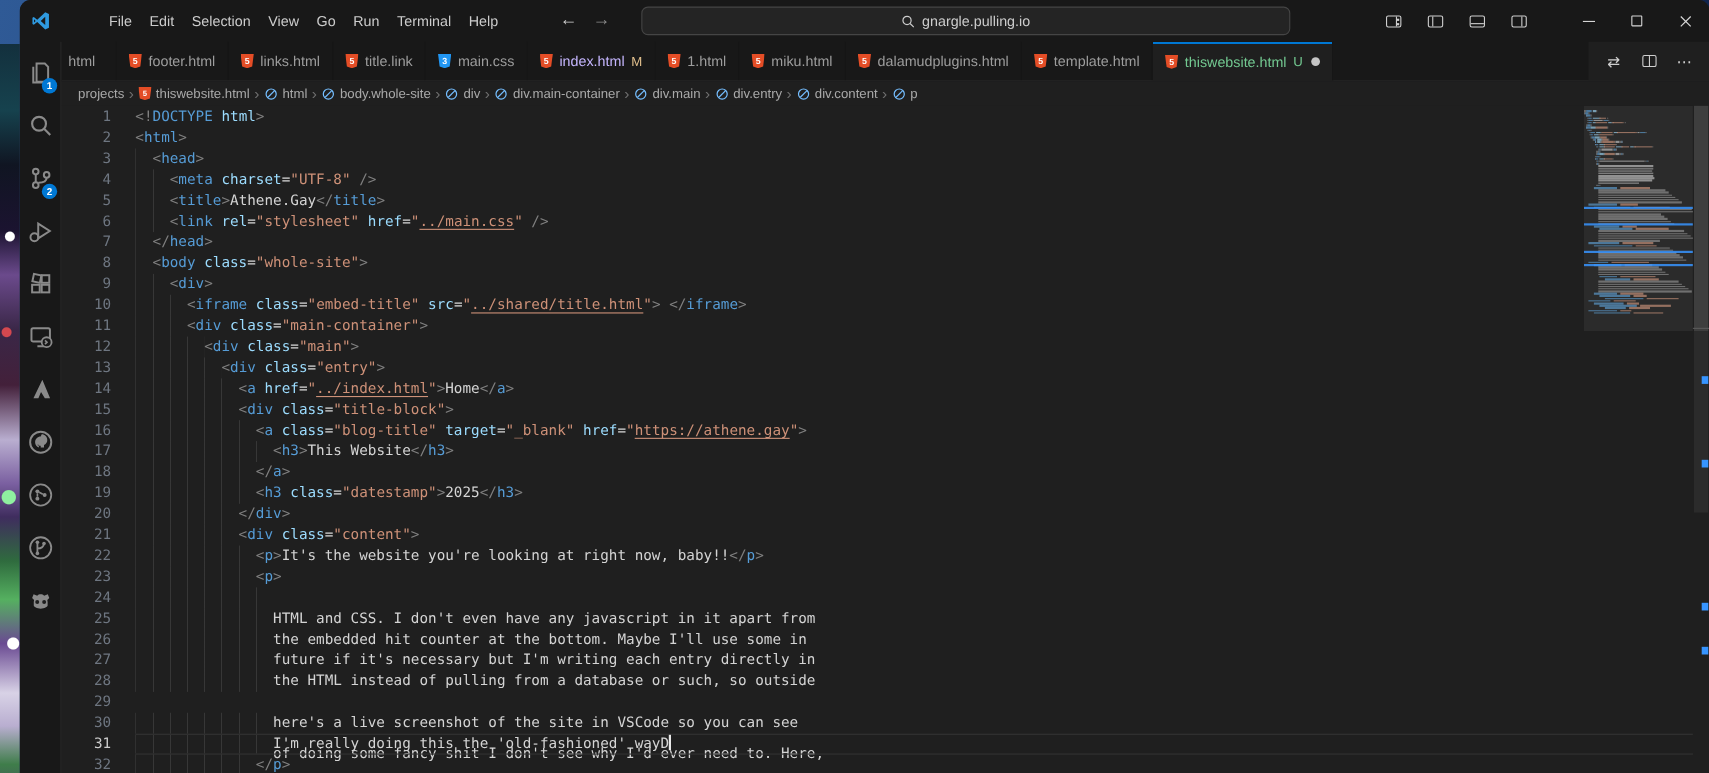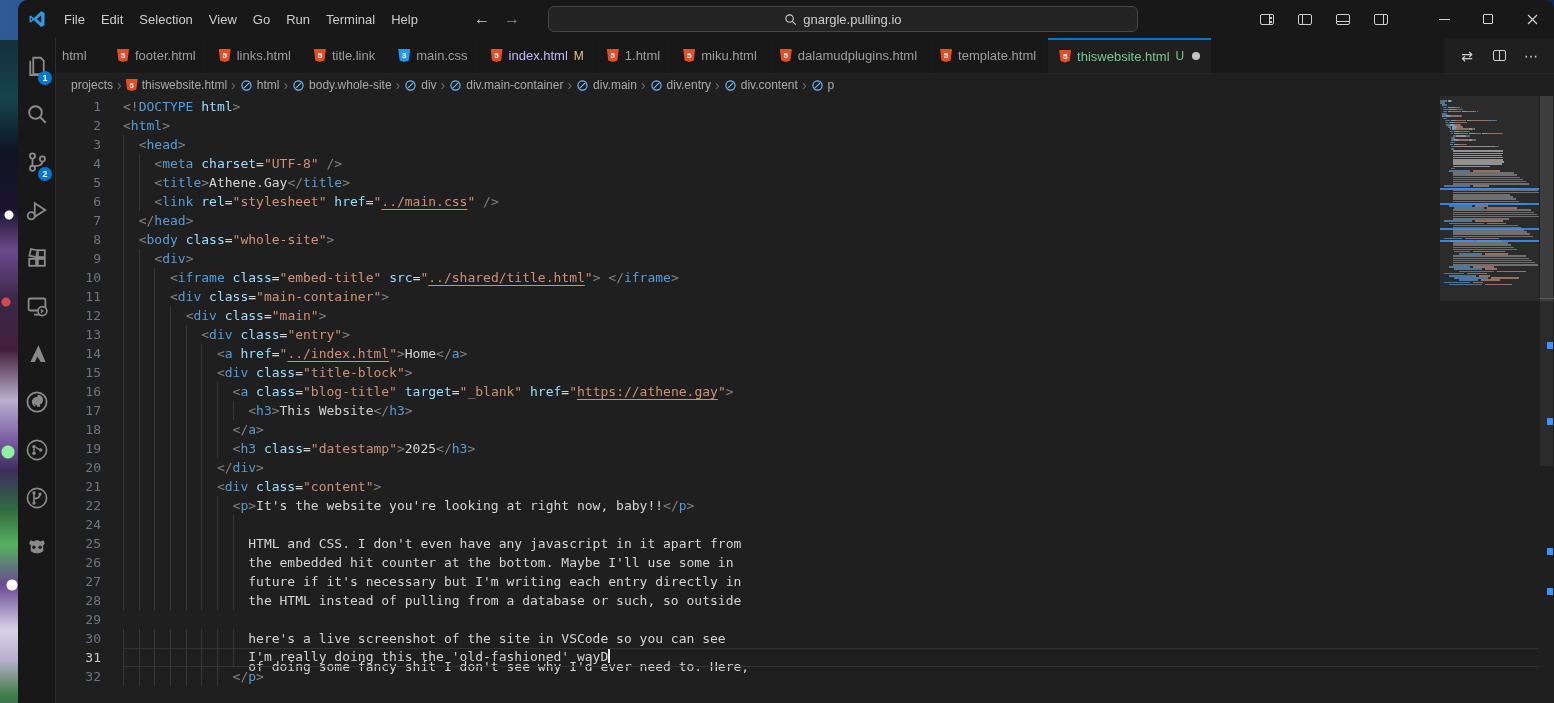--- a/index.html
+++ b/index.html
@@ -10,21 +10,21 @@
       radial-gradient(circle at 9px 175px,#ffffff 0 4px,transparent 5px),
       radial-gradient(circle at 6px 262px,#d4484f 0 4px,transparent 5px),
       radial-gradient(circle at 12px 545px,#ffffff 0 5px,transparent 6px),
       radial-gradient(circle at 8px 412px,#8ff0a0 0 6px,transparent 7px),
       linear-gradient(180deg,#13303d 0,#16424e 60px,#101522 110px,#1b1330 170px,#6b4a8c 210px,#3a2747 260px,#43203a 310px,#b9aed0 360px,#7a5fa0 400px,#3f2d5e 430px,#2f6b3e 470px,#55b060 505px,#6a4a92 545px,#d8d2e6 590px,#b9aed0 620px,#3f7d4a 655px,#4a3570 703px);}
   .window{position:absolute;left:18px;top:0;width:1536px;height:703px;background:#1f1f1f;
     border-radius:10px 10px 0 0;overflow:hidden;display:flex;flex-direction:column;}
   
   .titlebar{height:38px;flex:0 0 38px;background:#181818;display:flex;align-items:center;color:#cccccc;}
   .vslogo{width:38px;display:flex;justify-content:center;}
-  .menus{display:flex;}
+  .menus{display:flex;margin-left:35px;}
   .menu-item{padding:4px 8px;font-size:13px;border-radius:5px;cursor:default;}
   .navarrows{display:flex;gap:14px;margin-left:48px;font-size:16px;}
   .arrow-fwd{color:#8a8a8a;}
   .cmd{margin-left:28px;width:588px;height:24px;background:#242424;border:1px solid #454545;border-radius:6px;
     display:flex;align-items:center;justify-content:center;gap:6px;font-size:13px;color:#cccccc;}
   .titlebar .rgroup{margin-left:auto;display:flex;align-items:center;}
   .layoutbtns{display:flex;gap:8px;margin-right:26px;}
   .lbtn{width:30px;height:26px;display:flex;align-items:center;justify-content:center;border-radius:5px;}
   .lshape{width:14px;height:11px;border:1px solid #cfcfcf;border-radius:2px;position:relative;box-sizing:border-box;}
   .lshape.sb:before{content:"";position:absolute;left:3px;top:0;bottom:0;width:1px;background:#cfcfcf;}
@@ -454,20 +454,24 @@
             </div>
             <div class="row">
               <div class="gut">21</div>
               <div class="code" style="background-image: repeating-linear-gradient(90deg, rgba(140, 140, 140, 0.22) 0px, rgba(140, 140, 140, 0.22) 1px, transparent 1px, transparent 2ch); background-size: 12ch 100%; background-repeat: no-repeat;"><span class="tk-w">            </span><span class="tk-p">&lt;</span><span class="tk-t">div</span><span class="tk-w"> </span><span class="tk-a">class</span><span class="tk-o">=</span><span class="tk-s">"content"</span><span class="tk-p">&gt;</span></div>
             </div>
             <div class="row">
               <div class="gut">22</div>
               <div class="code" style="background-image: repeating-linear-gradient(90deg, rgba(140, 140, 140, 0.22) 0px, rgba(140, 140, 140, 0.22) 1px, transparent 1px, transparent 2ch); background-size: 14ch 100%; background-repeat: no-repeat;"><span class="tk-w">              </span><span class="tk-p">&lt;</span><span class="tk-t">p</span><span class="tk-p">&gt;</span><span class="tk-x">It's the website you're looking at right now, baby!!</span><span class="tk-p">&lt;/</span><span class="tk-t">p</span><span class="tk-p">&gt;</span></div>
             </div>
             <div class="row">
+              <div class="gut">23</div>
+              <div class="code" style="background-image: repeating-linear-gradient(90deg, rgba(140, 140, 140, 0.22) 0px, rgba(140, 140, 140, 0.22) 1px, transparent 1px, transparent 2ch); background-size: 14ch 100%; background-repeat: no-repeat;"><span class="tk-w">              </span><span class="tk-p">&lt;</span><span class="tk-t">p</span><span class="tk-p">&gt;</span></div>
+            </div>
+            <div class="row">
               <div class="gut">24</div>
               <div class="code" style="background-image: repeating-linear-gradient(90deg, rgba(140, 140, 140, 0.22) 0px, rgba(140, 140, 140, 0.22) 1px, transparent 1px, transparent 2ch); background-size: 16ch 100%; background-repeat: no-repeat;"><span class="tk-w">                </span></div>
             </div>
             <div class="row">
               <div class="gut">25</div>
               <div class="code" style="background-image: repeating-linear-gradient(90deg, rgba(140, 140, 140, 0.22) 0px, rgba(140, 140, 140, 0.22) 1px, transparent 1px, transparent 2ch); background-size: 16ch 100%; background-repeat: no-repeat;"><span class="tk-w">                </span><span class="tk-x">HTML and CSS. I don't even have any javascript in it apart from</span></div>
             </div>
             <div class="row">
               <div class="gut">26</div>
               <div class="code" style="background-image: repeating-linear-gradient(90deg, rgba(140, 140, 140, 0.22) 0px, rgba(140, 140, 140, 0.22) 1px, transparent 1px, transparent 2ch); background-size: 16ch 100%; background-repeat: no-repeat;"><span class="tk-w">                </span><span class="tk-x">the embedded hit counter at the bottom. Maybe I'll use some in</span></div>

